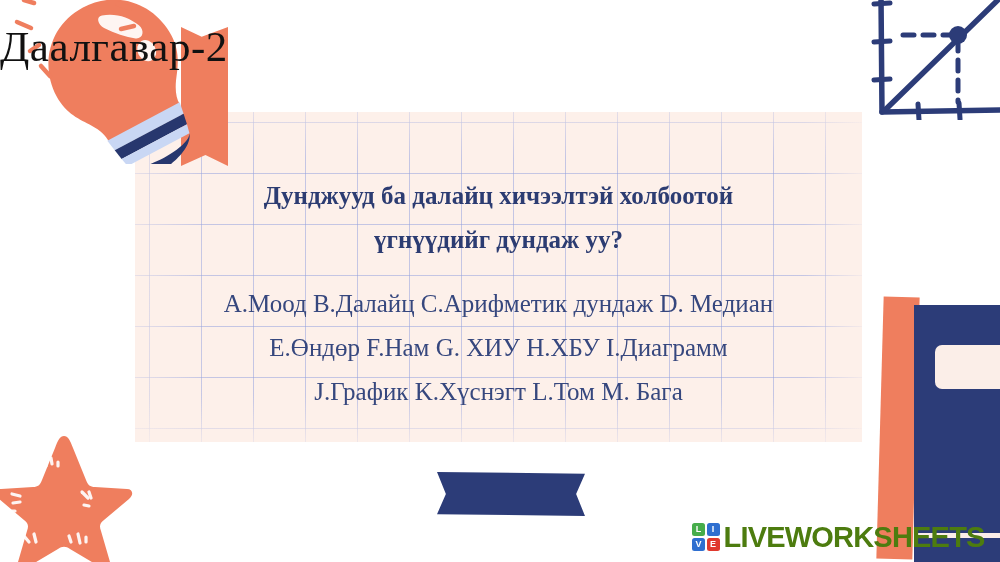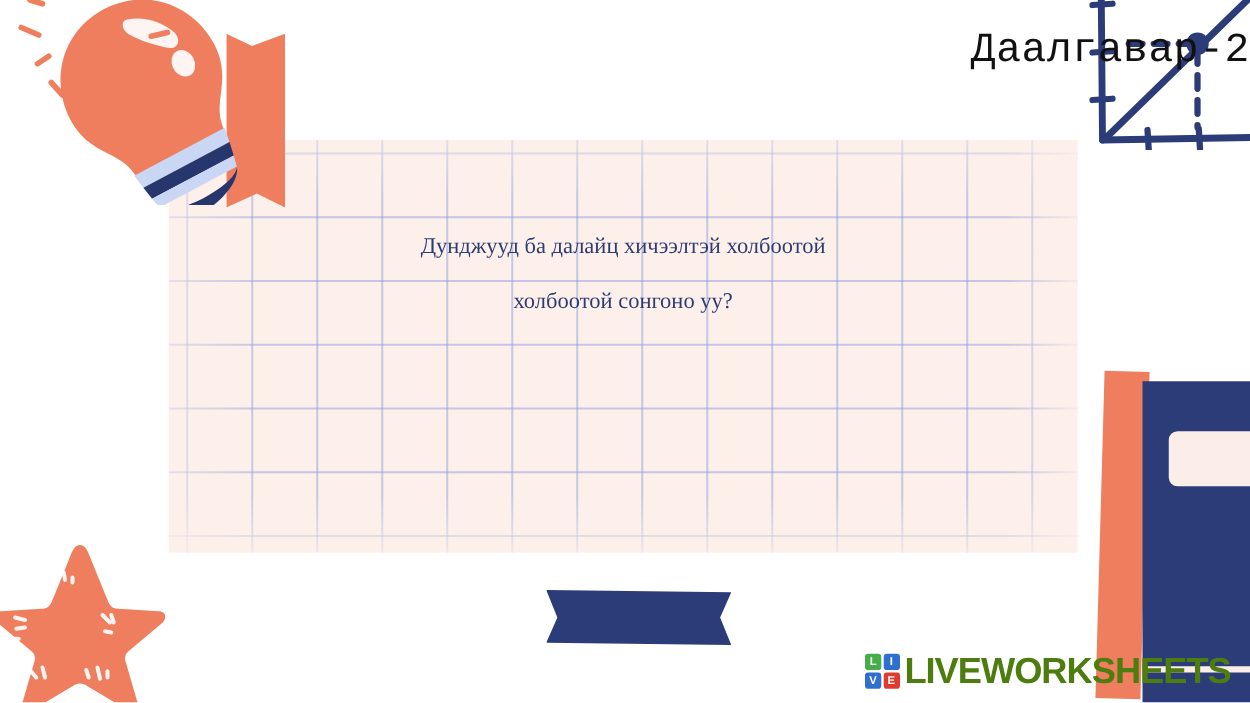--- a/index.html
+++ b/index.html
@@ -17,23 +17,23 @@
     background: #ffffff;
     overflow: hidden;
   }
 
   
   .slide-title {
     position: absolute;
     left: 0;
     top: 22px;
     width: 1000px;
-    text-align: right;
-    font-family: Liberation Mono, monospace;
-    font-size: 33px;
+    text-align: left;
+    font-family: Liberation Serif, serif;
+    font-size: 43px;
     color: #111111;
     letter-spacing: 0.5px;
     z-index: 12;
   }
 
   
   .paper-card {
     position: absolute;
     left: 135px;
     top: 112px;
@@ -66,22 +66,22 @@
     left: 135px;
     top: 112px;
     width: 727px;
     height: 330px;
     z-index: 8;
     text-align: center;
     color: #2c3c72;
   }
   .question-line {
     font-family: "Liberation Serif", serif;
-    font-weight: normal;
-    font-size: 18px;
+    font-weight: bold;
+    font-size: 25px;
     line-height: 44px;
     color: #2c3c72;
     white-space: nowrap;
   }
   .q1 { margin-top: 62px; }
   .options-block {
     margin-top: 20px;
   }
   .option-line {
     font-family: "Liberation Serif", serif;
@@ -235,21 +235,26 @@
 
   <div class="paper-card">
     <div class="paper-grid"></div>
     <div class="paper-fade"></div>
   </div>
 
   <div class="ribbon-vertical"></div>
 
   <div class="card-text">
     <div class="question-line q1">Дунджууд ба далайц хичээлтэй холбоотой</div>
-    <div class="question-line">холбоотой сонгоно уу?</div>
+    <div class="question-line">үгнүүдийг дундаж уу?</div>
+    <div class="options-block">
+      <div class="option-line">A.Моод  B.Далайц  C.Арифметик дундаж  D. Медиан</div>
+      <div class="option-line">E.Өндөр  F.Нам  G. ХИУ  H.ХБУ  I.Диаграмм</div>
+      <div class="option-line">J.График  K.Хүснэгт  L.Том  M. Бага</div>
+    </div>
   </div>
 
   <div class="bulb-wrap">
     <svg width="200" height="170" viewBox="0 0 200 170">
       <g transform="rotate(-28 105 70)">
         <path d="M105 6 C 143 6 170 36 170 72 C 170 92 160 104 153 114 C 147 123 145 130 145 136 L 65 136 C 65 130 63 123 57 114 C 50 104 40 92 40 72 C 40 36 67 6 105 6 Z" fill="#ef7e5e"></path>
         <path d="M118 22 C 131 26 141 36 146 48 C 149 56 143 62 137 58 C 129 52 121 44 114 34 C 110 28 112 20 118 22 Z" fill="#ffffff" opacity="0.92"></path>
         <ellipse cx="141" cy="74" rx="9" ry="11" fill="#ffffff" opacity="0.92"></ellipse>
         <path d="M64 135 L146 135 L144 147 L66 147 Z" fill="#c9d7f4"></path>
         <path d="M66 147 L144 147 L142 158 L68 158 Z" fill="#27376e"></path>

